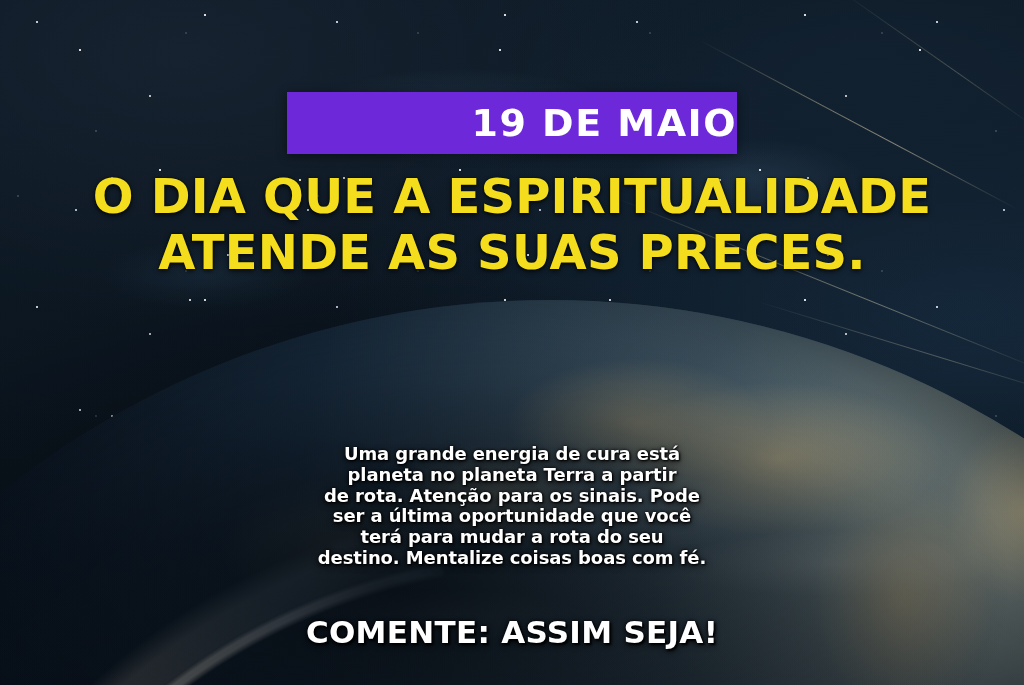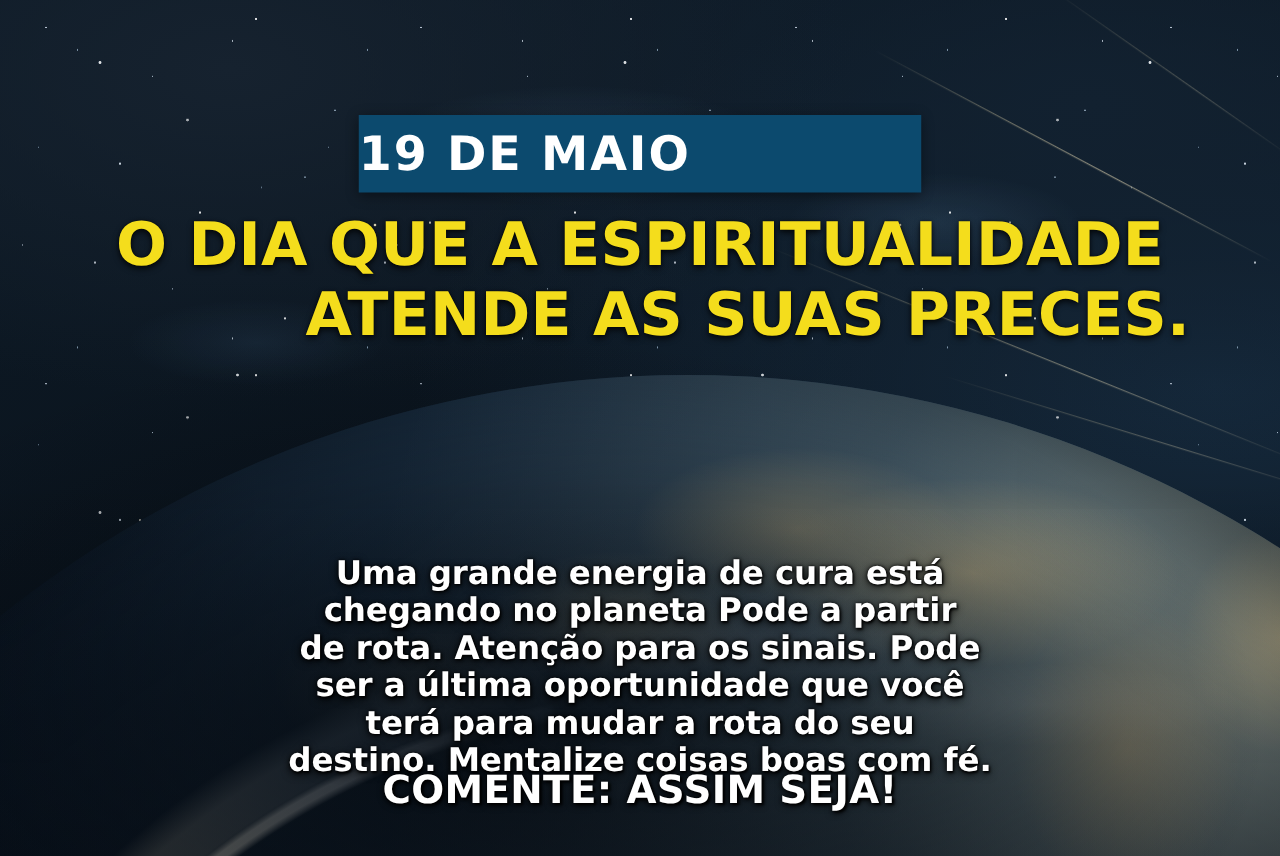--- a/index.html
+++ b/index.html
@@ -180,22 +180,22 @@
   
   .content{
     position:absolute; inset:0;
     display:flex; flex-direction:column; align-items:center;
   }
 
   .date-banner{
     margin-top:92px;
     width:450px;
     height:62px;
-    background:#0c4a6e;
-    display:flex; align-items:center; justify-content:flex-start;
+    background:#6d28d9;
+    display:flex; align-items:center; justify-content:flex-end;
     box-shadow:0 2px 10px rgba(0,0,0,.45);
   }
   .date-banner span{
     color:#ffffff;
     font-size:38px;
     font-weight:bold;
     letter-spacing:1.5px;
     line-height:1;
     white-space:nowrap;
   }
@@ -204,29 +204,29 @@
     margin-top:15px;
     width:880px;
     text-align:center;
     color:#F4DD1C;
     font-size:48px;
     font-weight:bold;
     line-height:1.16;
     letter-spacing:.2px;
     text-shadow:0 2px 5px rgba(0,0,0,.75), 0 0 2px rgba(0,0,0,.6);
   }
-  .headline .l2{display:block;text-align:right;}
+  .headline .l2{display:block;}
 
   .body-copy{
     position:absolute;
     left:0; right:0;
     top:444px;
     text-align:center;
     color:#ffffff;
-    font-size:26px;
+    font-size:18px;
     font-weight:bold;
     line-height:1.155;
     letter-spacing:-.1px;
     padding:0 52px;
     text-shadow:0 2px 7px rgba(0,0,0,.92), 0 0 3px rgba(0,0,0,.85), 1px 1px 2px rgba(0,0,0,.9);
   }
   .body-copy p{margin:0;}
 
   .cta{
     position:absolute;
@@ -272,21 +272,21 @@
       <span>19 DE MAIO</span>
     </div>
 
     <div class="headline">
       <span>O DIA QUE A ESPIRITUALIDADE</span>
       <span class="l2">ATENDE AS SUAS PRECES.</span>
     </div>
 
     <div class="body-copy">
       <p>Uma grande energia de cura está</p>
-      <p>chegando no planeta Pode a partir</p>
+      <p>planeta no planeta Terra a partir</p>
       <p>de rota. Atenção para os sinais. Pode</p>
       <p>ser a última oportunidade que você</p>
       <p>terá para mudar a rota do seu</p>
       <p>destino. Mentalize coisas boas com fé.</p>
     </div>
 
     <div class="cta">
       <span>COMENTE: ASSIM SEJA!</span>
     </div>
 

